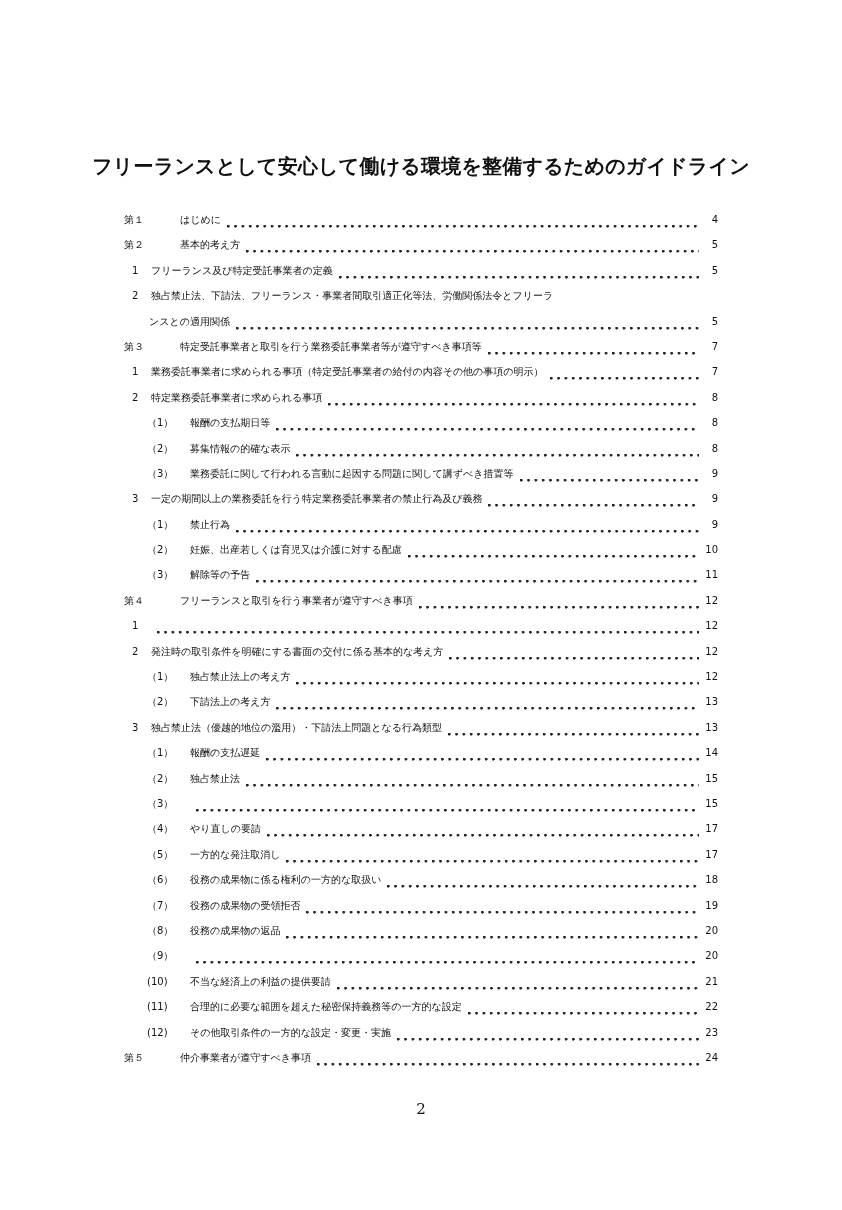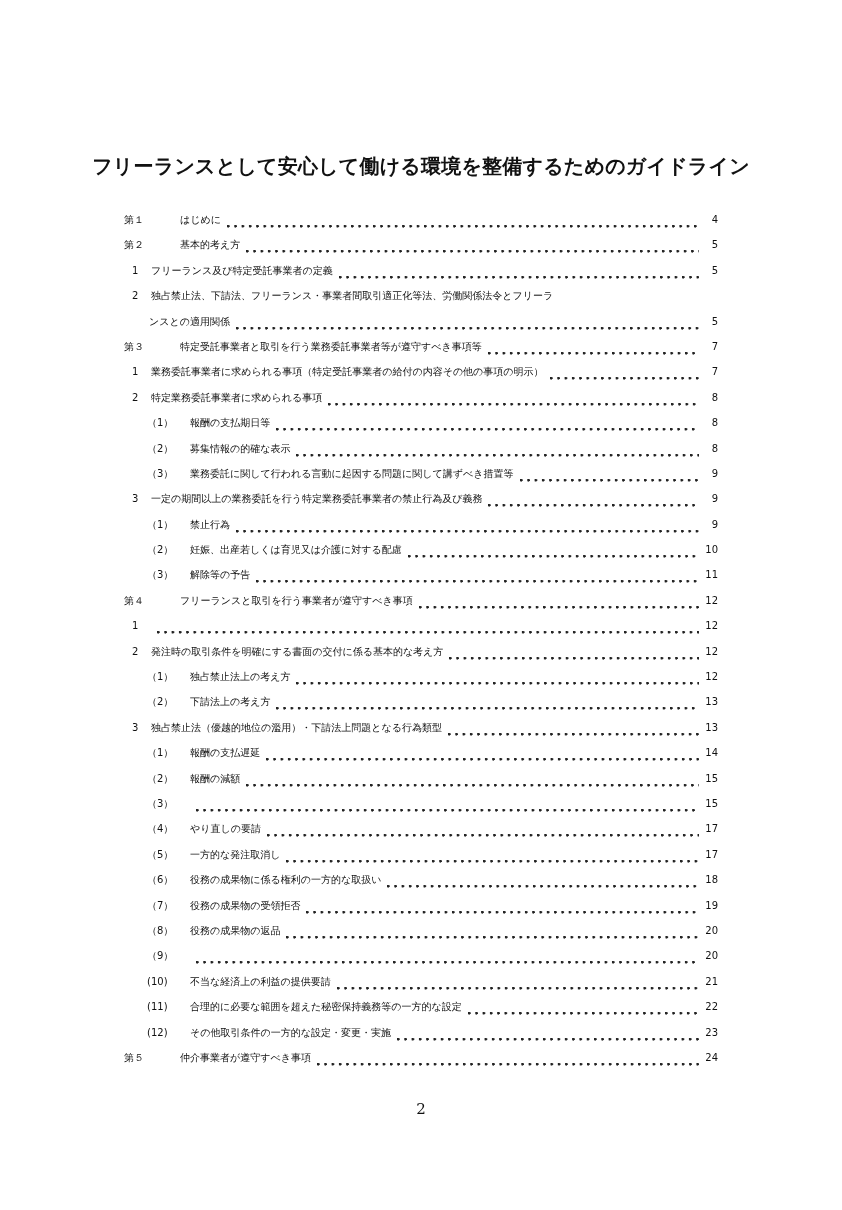--- a/index.html
+++ b/index.html
@@ -214,21 +214,21 @@
     <span class="pg">13</span>
   </div>
       <div class="toc-row row-sub">
     <span class="lbl">（1）</span>
     <span class="txt">報酬の支払遅延</span>
     <span class="leader"></span>
     <span class="pg">14</span>
   </div>
       <div class="toc-row row-sub">
     <span class="lbl">（2）</span>
-    <span class="txt">報酬の減額</span>
+    <span class="txt">独占禁止法</span>
     <span class="leader"></span>
     <span class="pg">15</span>
   </div>
       <div class="toc-row row-sub">
     <span class="lbl">（3）</span>
     <span class="leader"></span>
     <span class="pg">15</span>
   </div>
       <div class="toc-row row-sub">
     <span class="lbl">（4）</span>

